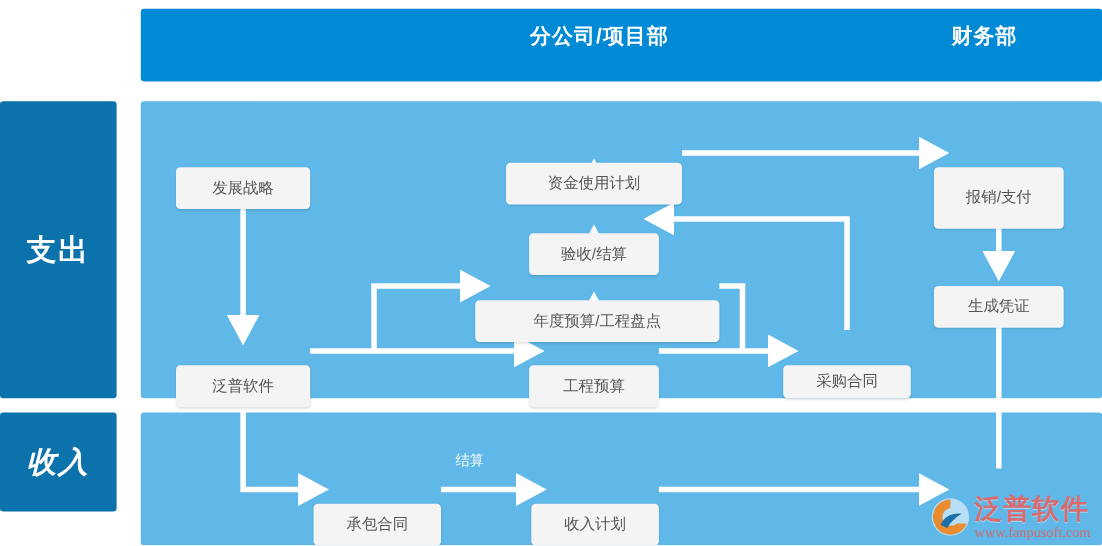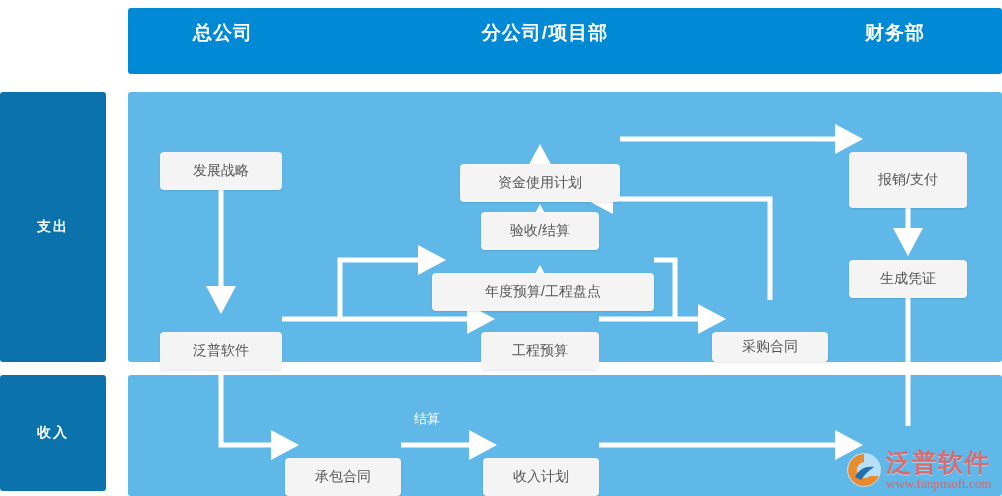--- a/index.html
+++ b/index.html
@@ -39,26 +39,26 @@
 
   
   .rail{
     position:absolute;
     left:0;
     width:106px;
     background:#0b72ab;
     border-radius:3px;
     display:flex; align-items:center; justify-content:center;
     color:#ffffff;
-    font-size:14px;
+    font-size:27px;
     font-weight:bold;
     letter-spacing:2px;
   }
   .rail-expense{ top:92px;  height:270px; }
-  .rail-income { top:375px; height:116px; }
+  .rail-income { top:375px; height:90px;font-style:italic; }
 
   
   .panel{
     position:absolute;
     left:128px;
     width:874px;
     background:#5fb8e8;
     border-radius:3px;
   }
   .panel-expense{ top:92px;  height:270px; }
@@ -119,21 +119,20 @@
     color:#cf6a6e;
     white-space:nowrap;
   }
 </style>
 </head>
 <body>
 
 <div id="stage">
 
   <div class="header-bar"></div>
-  <div class="hdr-col hdr-c0">总公司</div>
   <div class="hdr-col hdr-c1">分公司/项目部</div>
   <div class="hdr-col hdr-c2">财务部</div>
 
   <div class="rail rail-expense">支出</div>
   <div class="rail rail-income">收入</div>
 
   <div class="panel panel-expense"></div>
   <div class="panel panel-income"></div>
 
   <svg id="links" viewBox="0 0 1002 496" xmlns="http://www.w3.org/2000/svg">
@@ -171,21 +170,21 @@
       <path d="M401,445 L476,445"></path>
 
       <path d="M599,445 L842,445"></path>
 
       <path d="M908,426 L908,287"></path>
     </g>
   </svg>
 
   <div class="node" style="left:160px;top:120px;width:122px;height:38px;">发展战略</div>
   <div class="node" style="left:160px;top:300px;width:122px;height:38px;">泛普软件</div>
-  <div class="node" style="left:460px;top:132px;width:160px;height:38px;">资金使用计划</div>
+  <div class="node" style="left:460px;top:116px;width:160px;height:38px;">资金使用计划</div>
   <div class="node" style="left:481px;top:180px;width:118px;height:38px;">验收/结算</div>
   <div class="node" style="left:432px;top:241px;width:222px;height:38px;">年度预算/工程盘点</div>
   <div class="node" style="left:481px;top:300px;width:118px;height:38px;">工程预算</div>
   <div class="node" style="left:712px;top:300px;width:116px;height:30px;">采购合同</div>
   <div class="node" style="left:849px;top:120px;width:118px;height:56px;">报销/支付</div>
   <div class="node" style="left:849px;top:228px;width:118px;height:38px;">生成凭证</div>
   <div class="node" style="left:285px;top:426px;width:116px;height:38px;">承包合同</div>
   <div class="node" style="left:483px;top:426px;width:116px;height:38px;">收入计划</div>
 
   <div class="edge-label" style="left:414px;top:410px;">结算</div>

